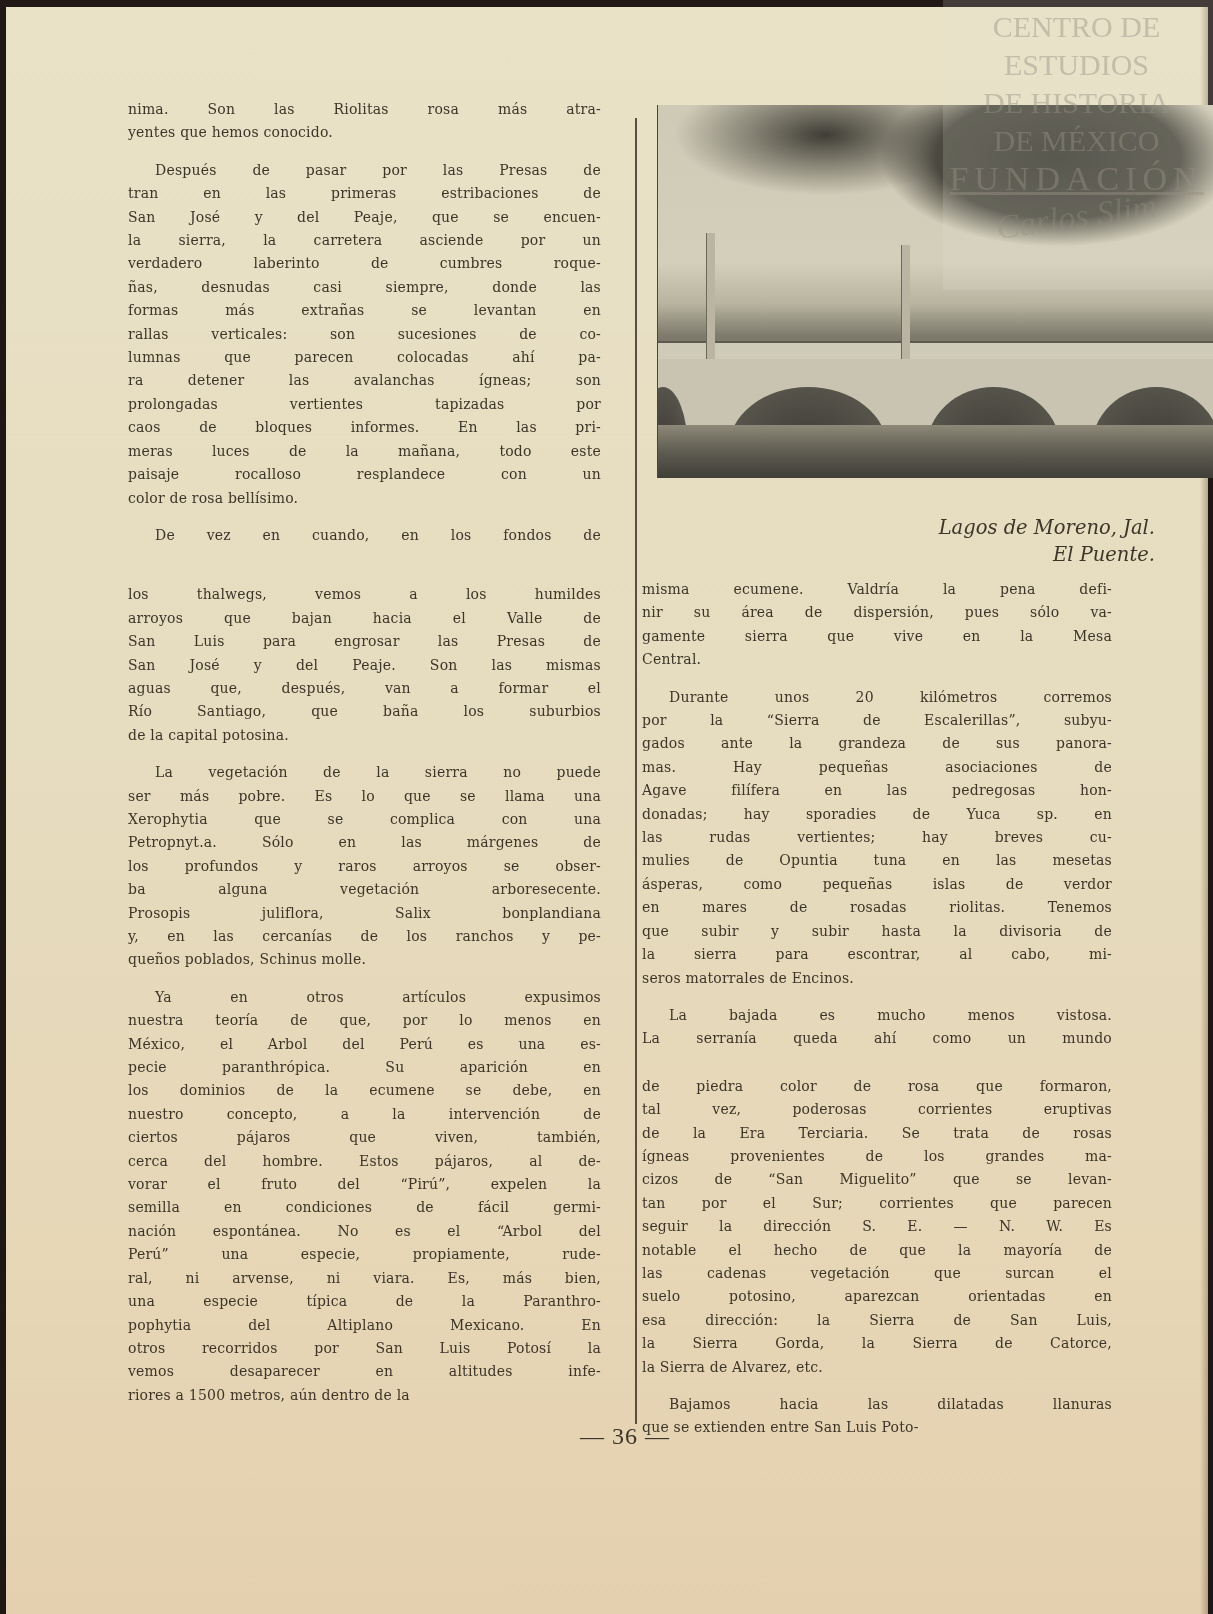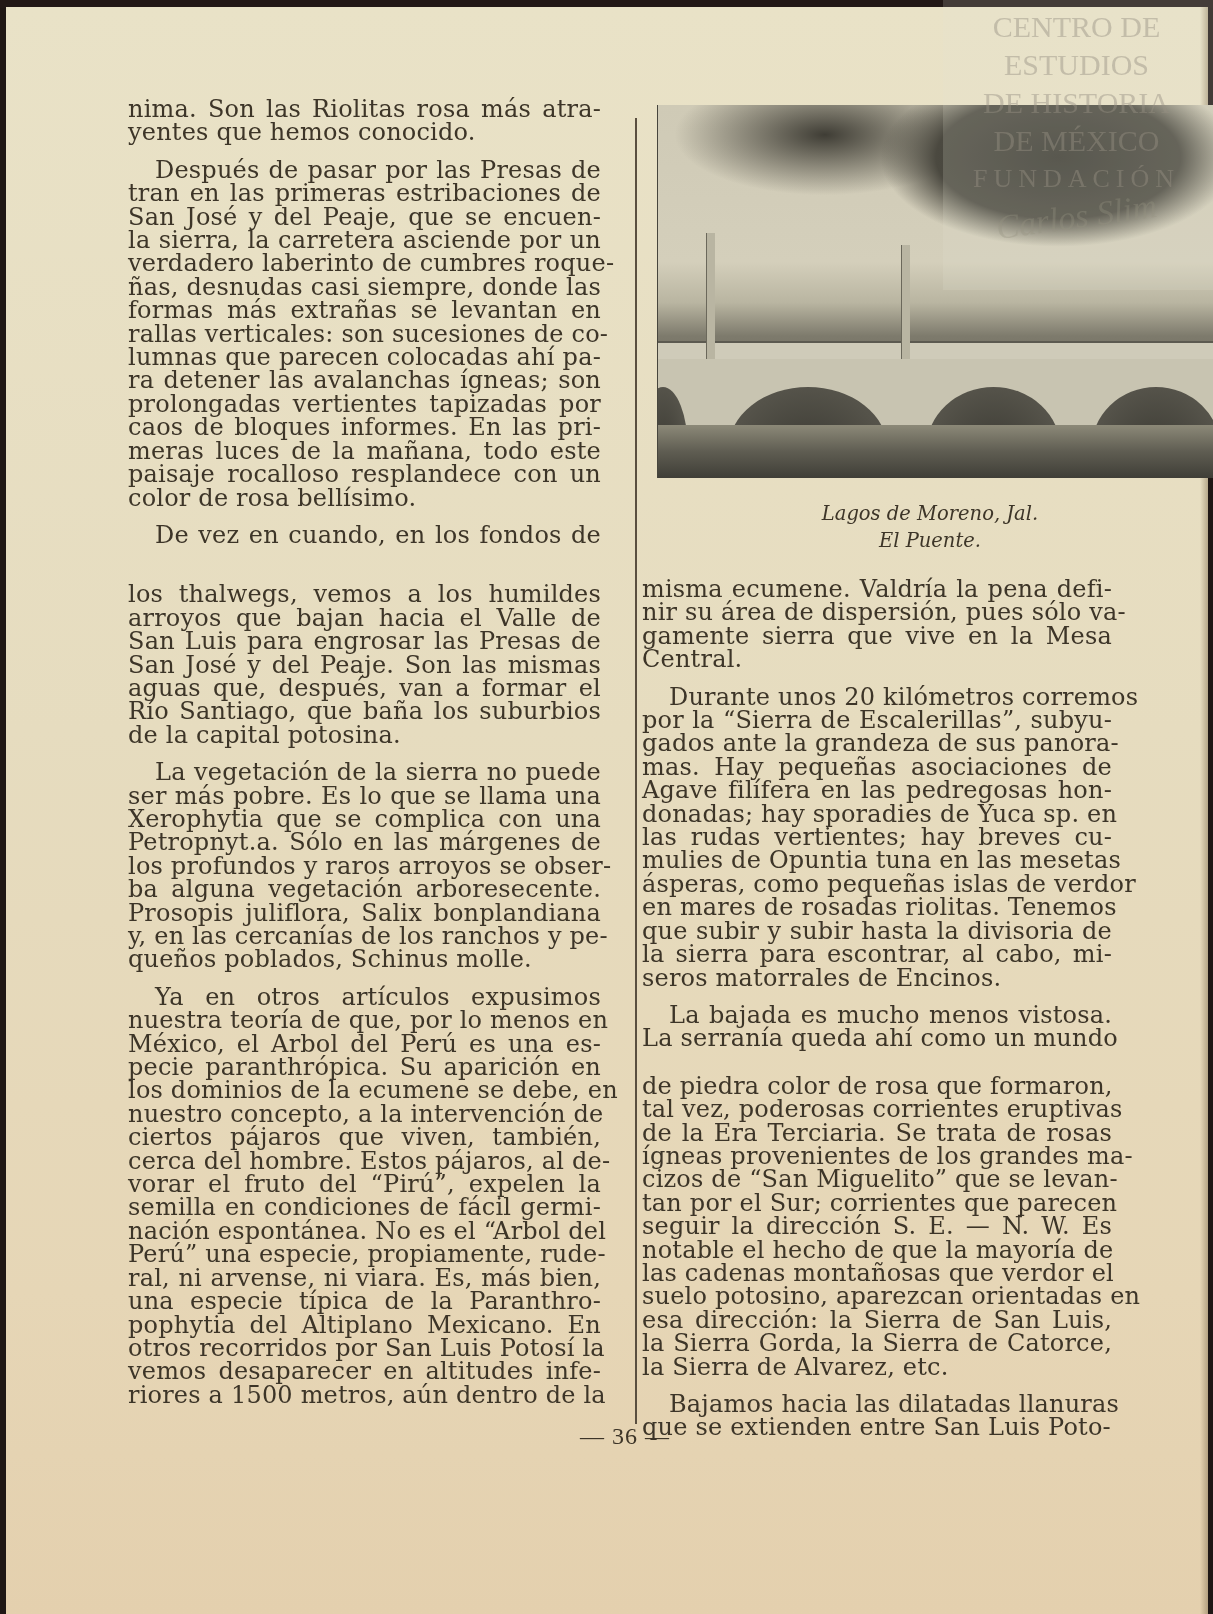--- a/index.html
+++ b/index.html
@@ -28,21 +28,21 @@
     }
     .top-bar {
       position: absolute;
       left: 0; top: 0;
       width: 1213px; height: 8px;
       background: #221816;
     }
     .col {
       position: absolute;
       font-family: "DejaVu Serif", serif;
-      font-size: 24px;
+      font-size: 14px;
       line-height: 23.4px;
       color: #3d3528;
       text-align: justify;
       letter-spacing: 0.2px;
     }
     .col-left { left: 128px; top: 98px; width: 473px; }
     .col-right { left: 642px; top: 578px; width: 470px; }
     .para { margin: 0 0 14px 0; text-indent: 27px; }
     .para.no-indent { text-indent: 0; }
     .line { display: block; text-align-last: justify; white-space: nowrap; }
@@ -99,27 +99,27 @@
       position: absolute;
       width: 8px;
       background: #b9b5a2;
       border-left: 1px solid #6b685b;
     }
 
     .caption {
       position: absolute;
       left: 705px;
       width: 450px;
-      top: 500px;
+      top: 514px;
       font-family: "DejaVu Serif", serif;
       font-style: italic;
       font-size: 19.5px;
       line-height: 27px;
       color: #3d3528;
-      text-align: center;
+      text-align: right;
     }
     .caption span { display: block; }
 
     .page-number {
       position: absolute;
       left: 560px;
       top: 1423px;
       width: 130px;
       text-align: center;
       font-family: "Liberation Serif", serif;
@@ -240,21 +240,21 @@
   <div class="arch" style="left:433px;width:130px;"></div>
   <div class="ground"></div>
 </div>
 
 <div class="wm-bg"></div>
 <div class="watermark">
   <span class="wm-line">CENTRO DE</span>
   <span class="wm-line">ESTUDIOS</span>
   <span class="wm-line">DE HISTORIA</span>
   <span class="wm-line">DE MÉXICO</span>
-  <span class="wm-line" style="font-size:26px;letter-spacing:6px;">FUNDACIÓN</span>
+  <span class="wm-line" style="font-size:34px;letter-spacing:6px;text-decoration:underline;">FUNDACIÓN</span>
   <span class="wm-line wm-sign">Carlos Slim</span>
 </div>
 
 <div class="caption">
   <span>Lagos de Moreno, Jal.</span>
   <span>El Puente.</span>
 </div>
 
 <div class="col col-right" id="right-col">
     <div class="para no-indent">
@@ -282,21 +282,21 @@
       <span class="line" style="text-indent: 27px;">La bajada es mucho menos vistosa.</span>
       <span class="line" style="text-indent: 0px;">La serranía queda ahí como un mundo</span>
       <span class="line" style="text-indent: 0px; margin-top: 24px;">de piedra color de rosa que formaron,</span>
       <span class="line" style="text-indent: 0px;">tal vez, poderosas corrientes eruptivas</span>
       <span class="line" style="text-indent: 0px;">de la Era Terciaria. Se trata de rosas</span>
       <span class="line" style="text-indent: 0px;">ígneas provenientes de los grandes ma-</span>
       <span class="line" style="text-indent: 0px;">cizos de “San Miguelito” que se levan-</span>
       <span class="line" style="text-indent: 0px;">tan por el Sur; corrientes que parecen</span>
       <span class="line" style="text-indent: 0px;">seguir la dirección S. E. — N. W. Es</span>
       <span class="line" style="text-indent: 0px;">notable el hecho de que la mayoría de</span>
-      <span class="line" style="text-indent: 0px;">las cadenas montañosas que verdor el</span>
+      <span class="line" style="text-indent: 0px;">las cadenas vegetación que surcan el</span>
       <span class="line" style="text-indent: 0px;">suelo potosino, aparezcan orientadas en</span>
       <span class="line" style="text-indent: 0px;">esa dirección: la Sierra de San Luis,</span>
       <span class="line" style="text-indent: 0px;">la Sierra Gorda, la Sierra de Catorce,</span>
       <span class="line last" style="text-indent: 0px;">la Sierra de Alvarez, etc.</span>
     </div>
     <div class="para">
       <span class="line" style="text-indent: 27px;">Bajamos hacia las dilatadas llanuras</span>
       <span class="line last" style="text-indent: 0px;">que se extienden entre San Luis Poto-</span>
     </div>
   </div>

